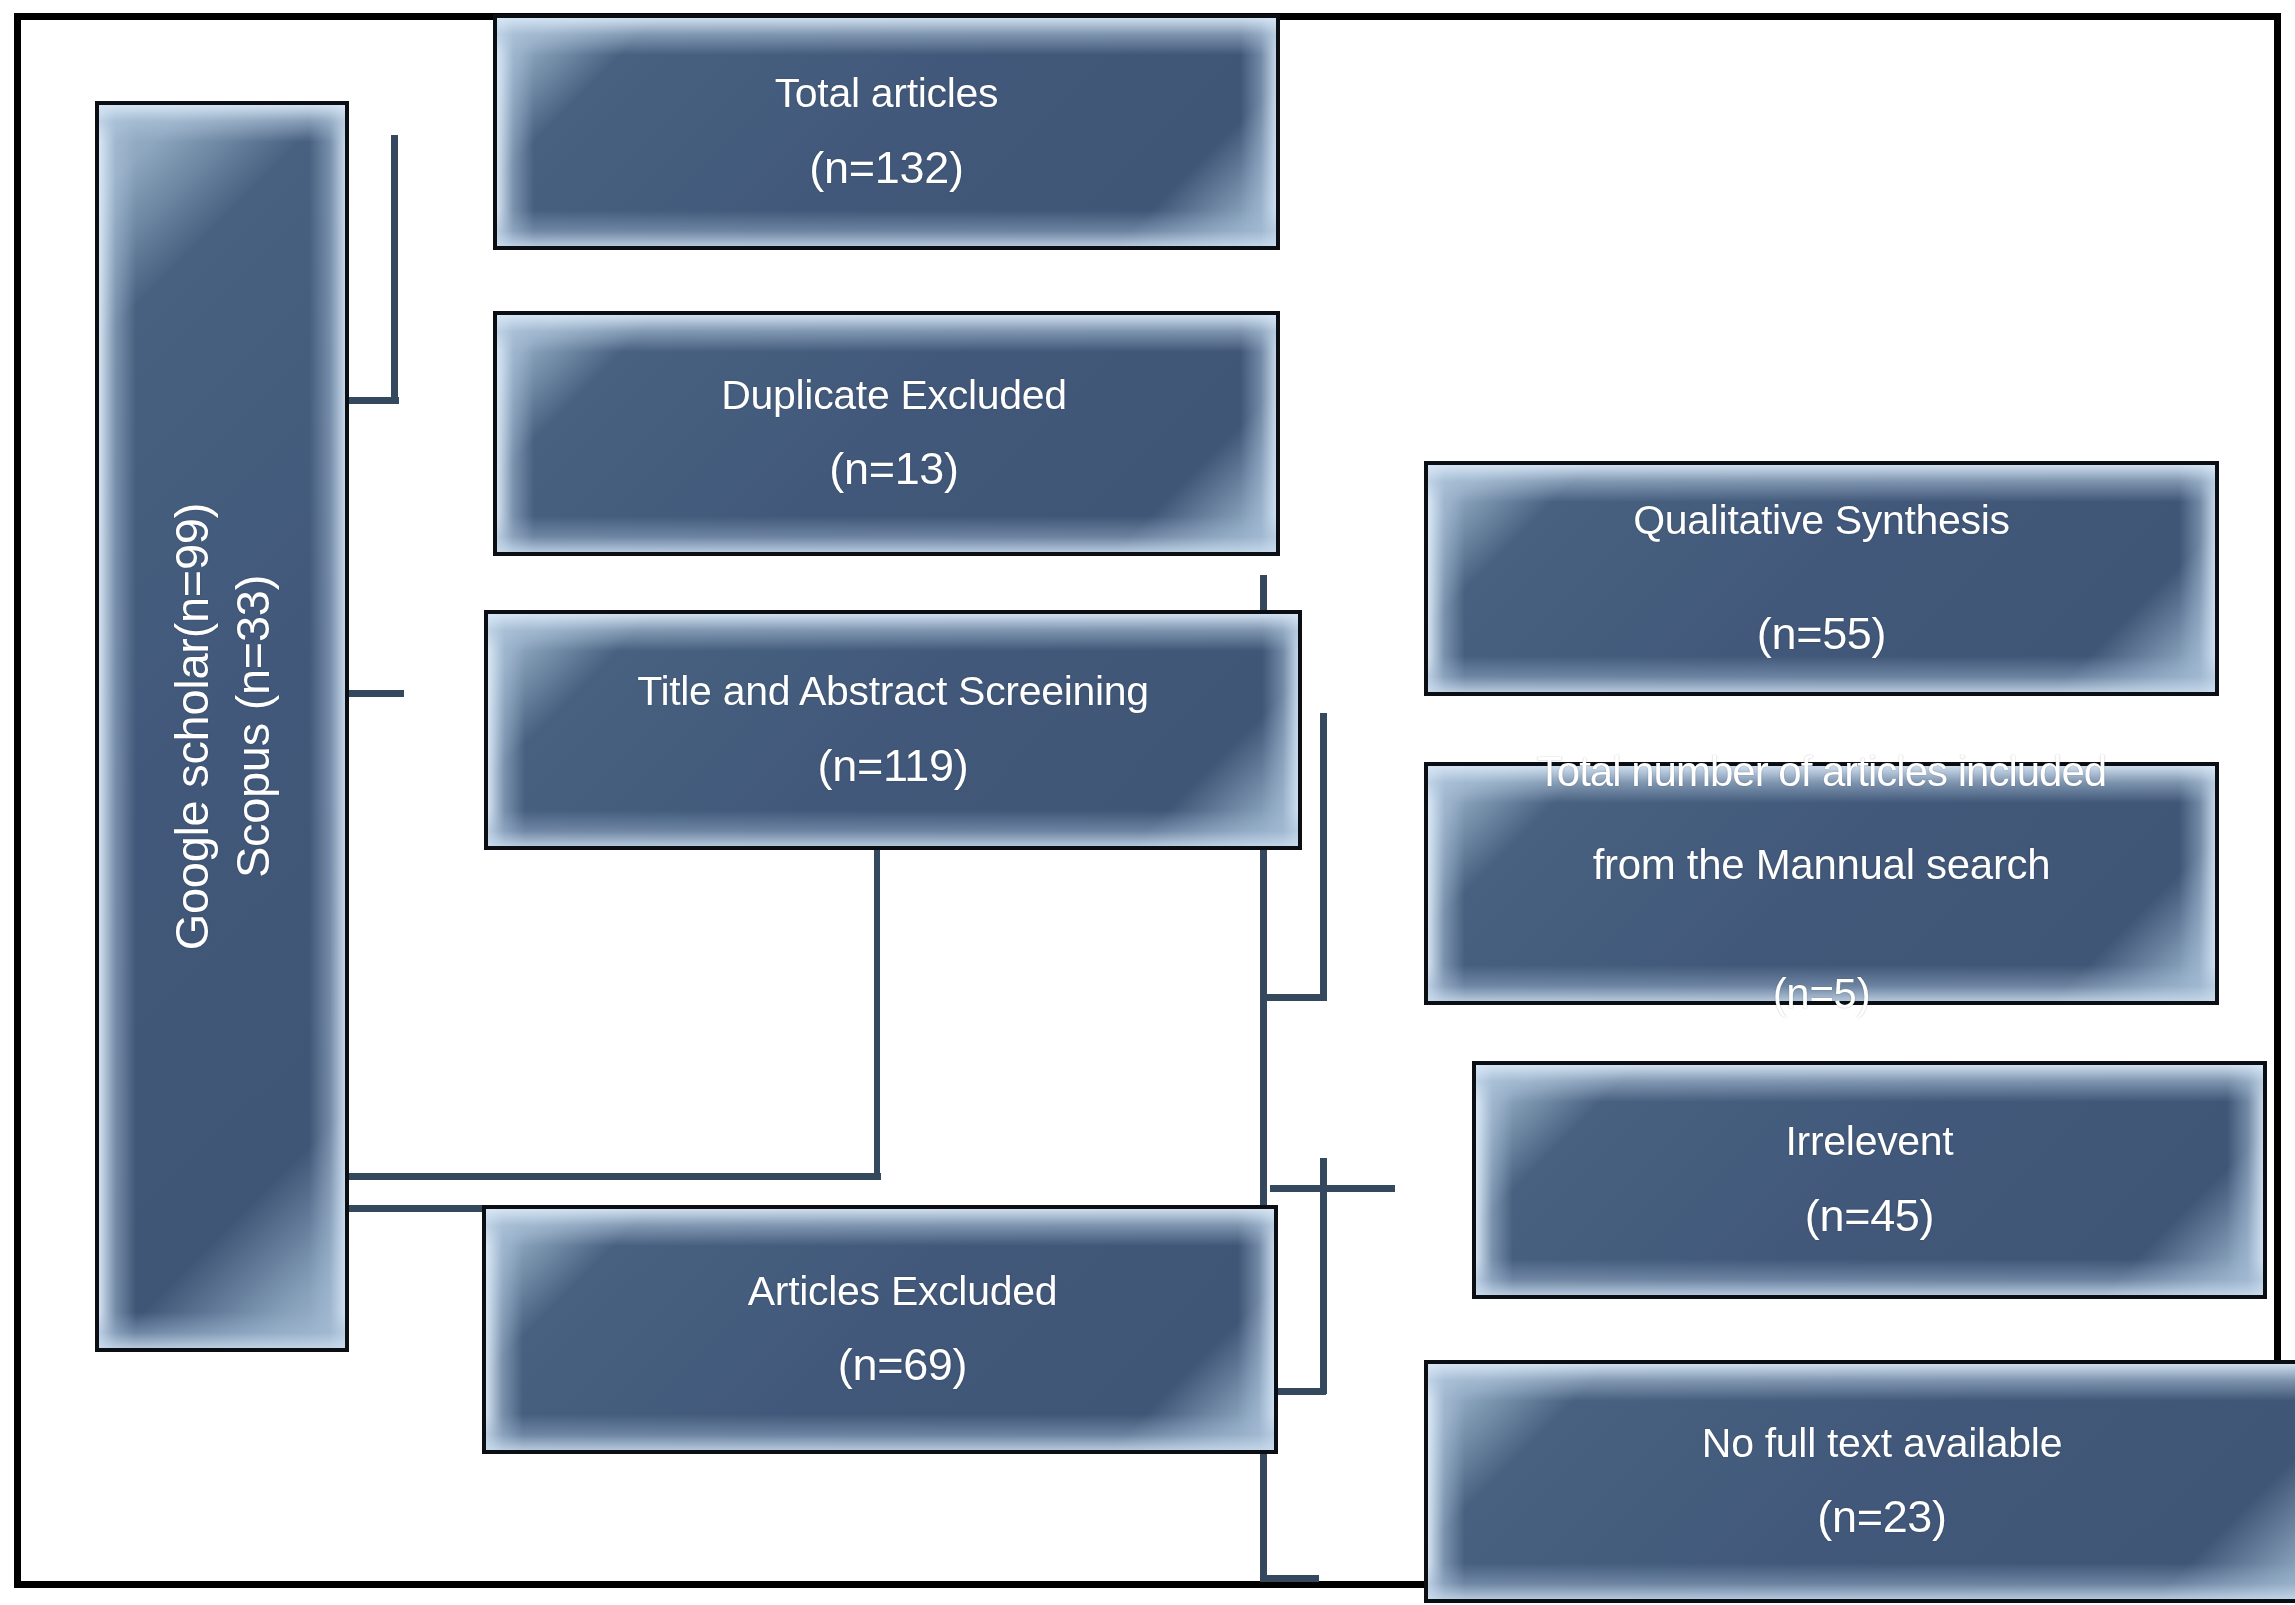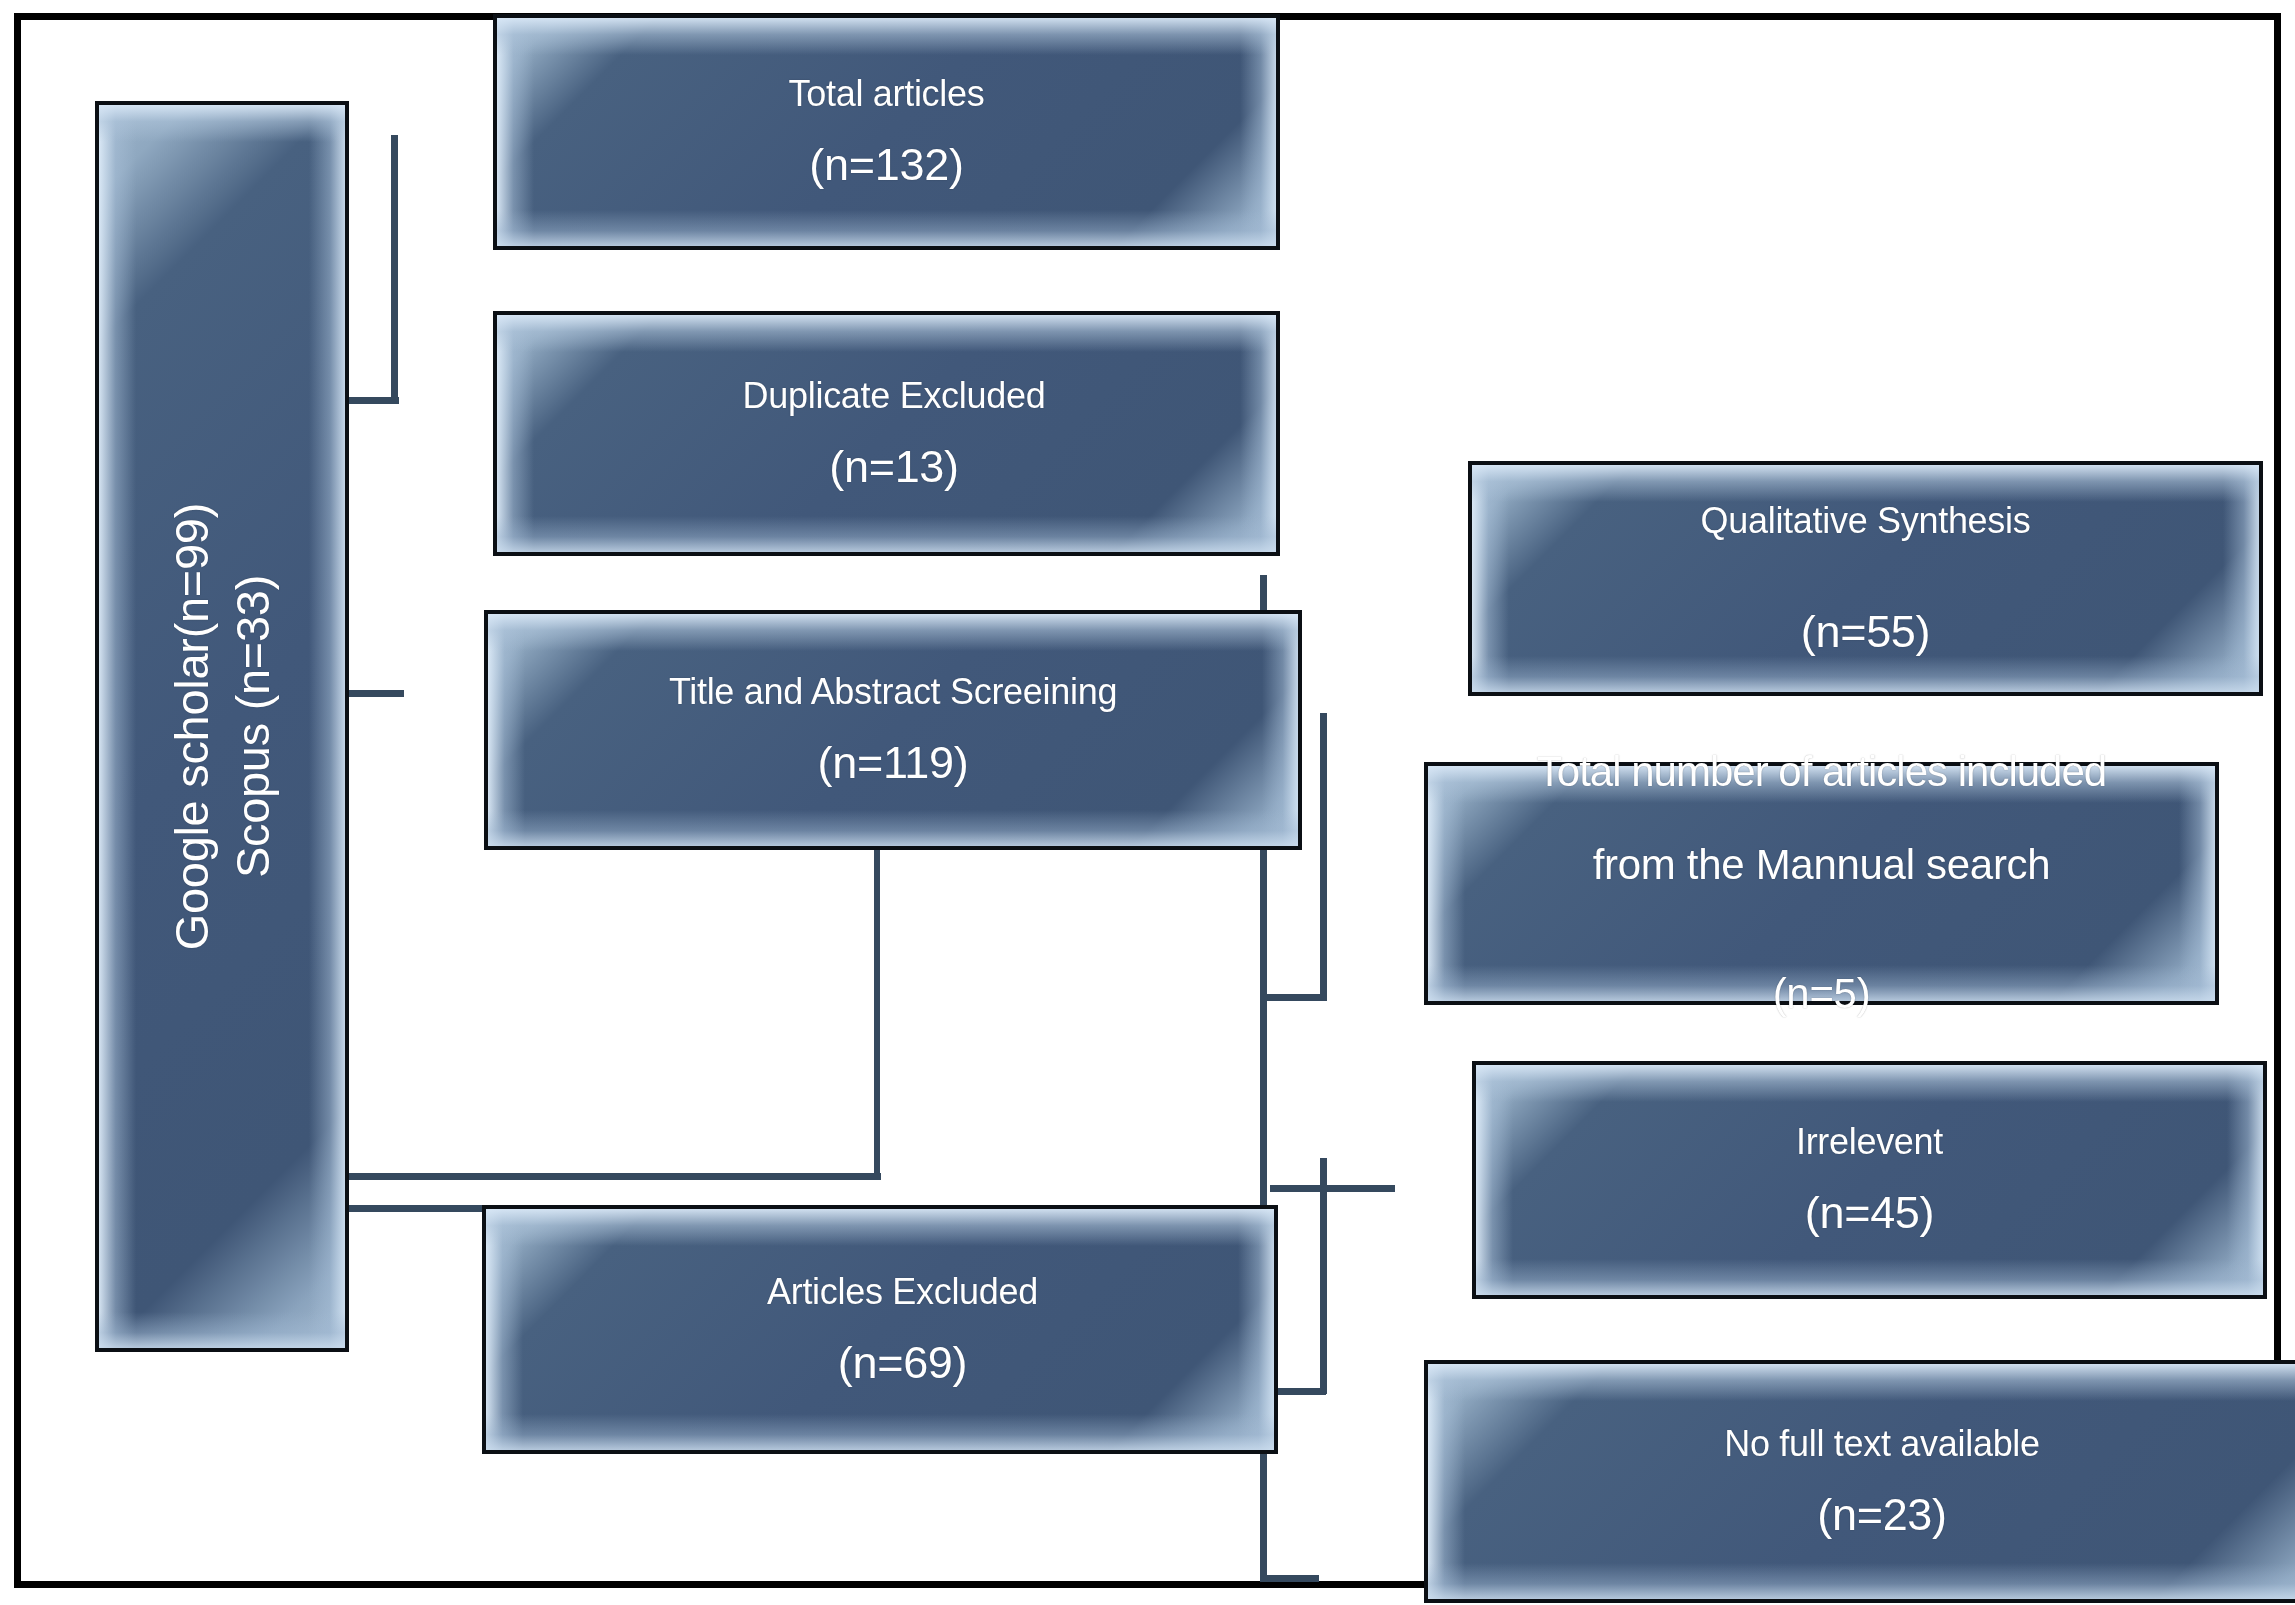--- a/index.html
+++ b/index.html
@@ -70,21 +70,21 @@
   }
   .node .txt {
     position: relative;
     z-index: 2;
     line-height: 1.06;
     font-weight: 400;
     letter-spacing: -0.3px;
     white-space: nowrap;
     text-shadow: 0 0 1.3px rgba(0,0,0,0.35);
   }
-  .node .line-main { font-size: 36px; margin-bottom: 28px; }
+  .node .line-main { font-size: 41px; margin-bottom: 28px; }
   .node .line-n    { font-size: 45px; }
 
   
   #box-sources {
     left: 95px;
     top: 101px;
     width: 254px;
     height: 1251px;
     flex-direction: row;
     gap: 6.4px;
@@ -98,21 +98,21 @@
     white-space: nowrap;
     letter-spacing: -0.3px;
     text-shadow: 0 0 1.3px rgba(0,0,0,0.35);
   }
 
   #box-total     { left: 493px;  top: 14px;   width: 787px; height: 236px; }
   #box-duplicate { left: 493px;  top: 311px;  width: 787px; height: 245px; padding-left: 15px; }
   #box-screening { left: 484px;  top: 610px;  width: 818px; height: 240px; }
   #box-excluded  { left: 482px;  top: 1205px; width: 796px; height: 249px; padding-left: 45px; }
 
-  #box-qualitative { left: 1468px; top: 461px;  width: 795px; height: 235px; gap: 40px; }
+  #box-qualitative { left: 1424px; top: 461px;  width: 795px; height: 235px; gap: 40px; }
   #box-manual      { left: 1424px; top: 762px; width: 795px; height: 243px; gap: 44px; }
   #box-irrelevent  { left: 1424px; top: 1061px; width: 795px; height: 238px; margin-left: 48px; }
   #box-nofulltext  { left: 1424px; top: 1360px; width: 916px; height: 243px; }
 
   #box-manual .line-main { font-size: 42px; margin-bottom: 3.8px; }
   #box-manual .line-main2 { font-size: 42px; margin-bottom: 41px; }
   #box-manual .line-n { font-size: 42px; }
   #box-manual .txt.wide { letter-spacing: -1px; }
 </style>
 </head>

